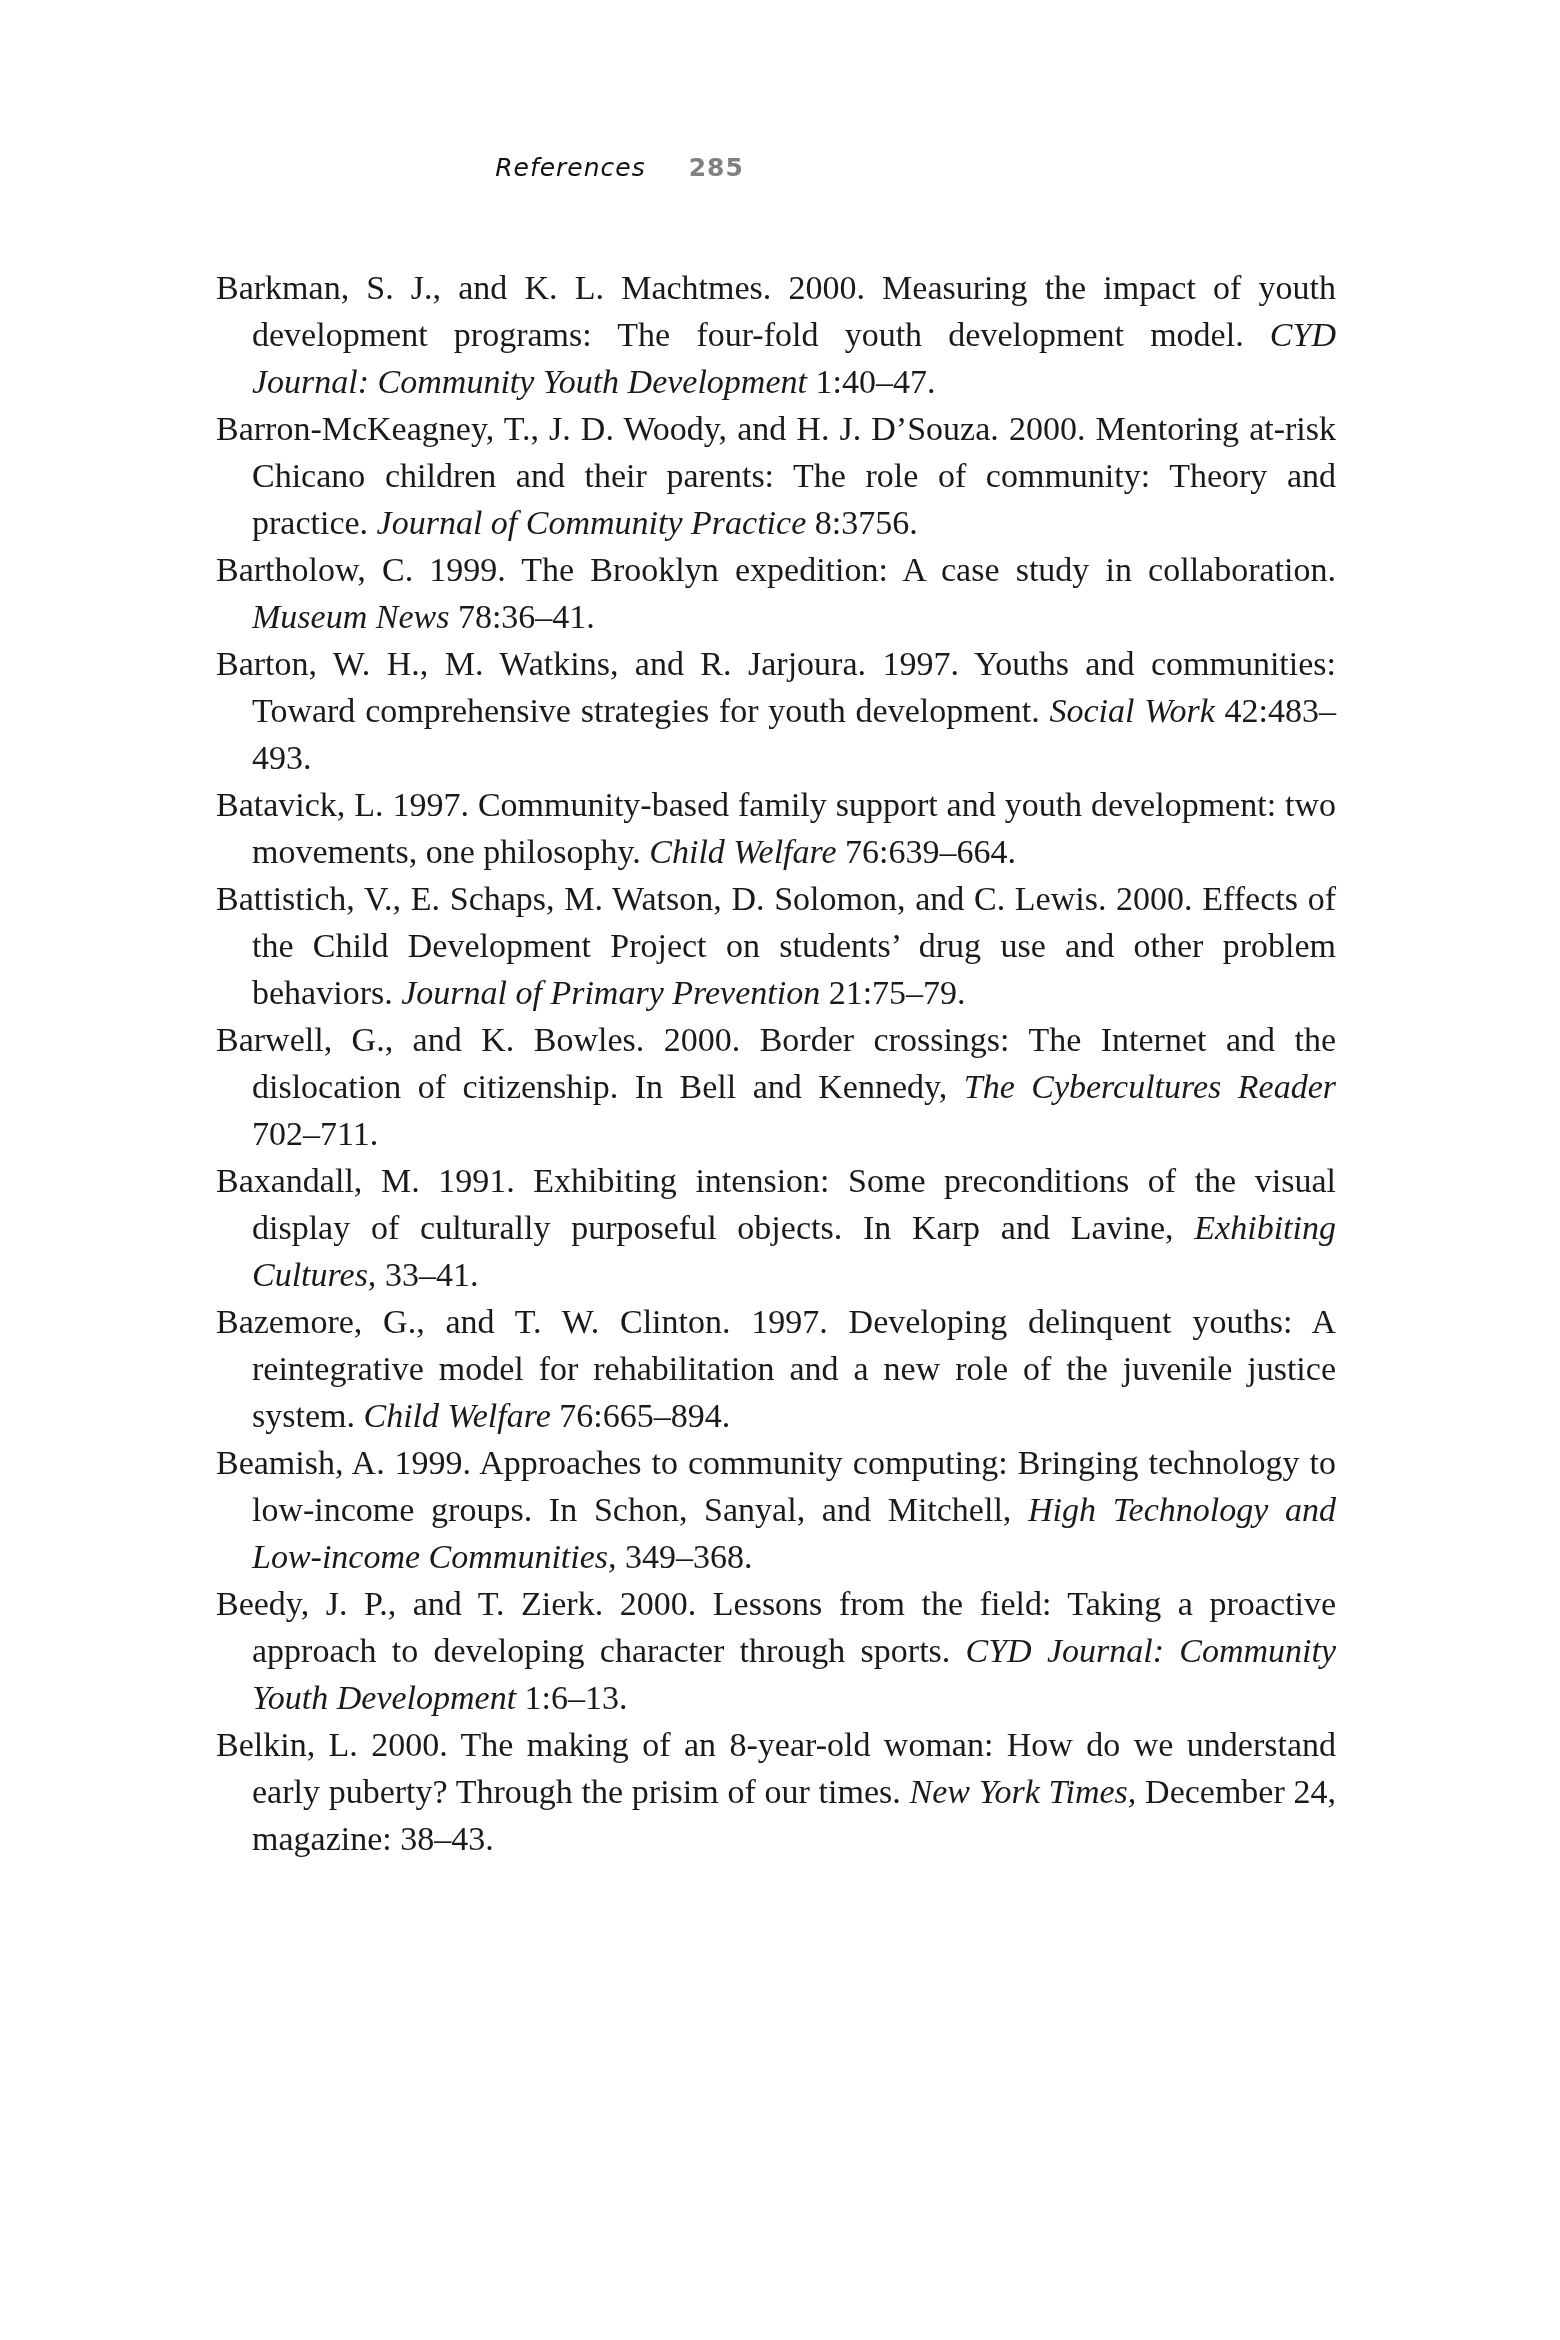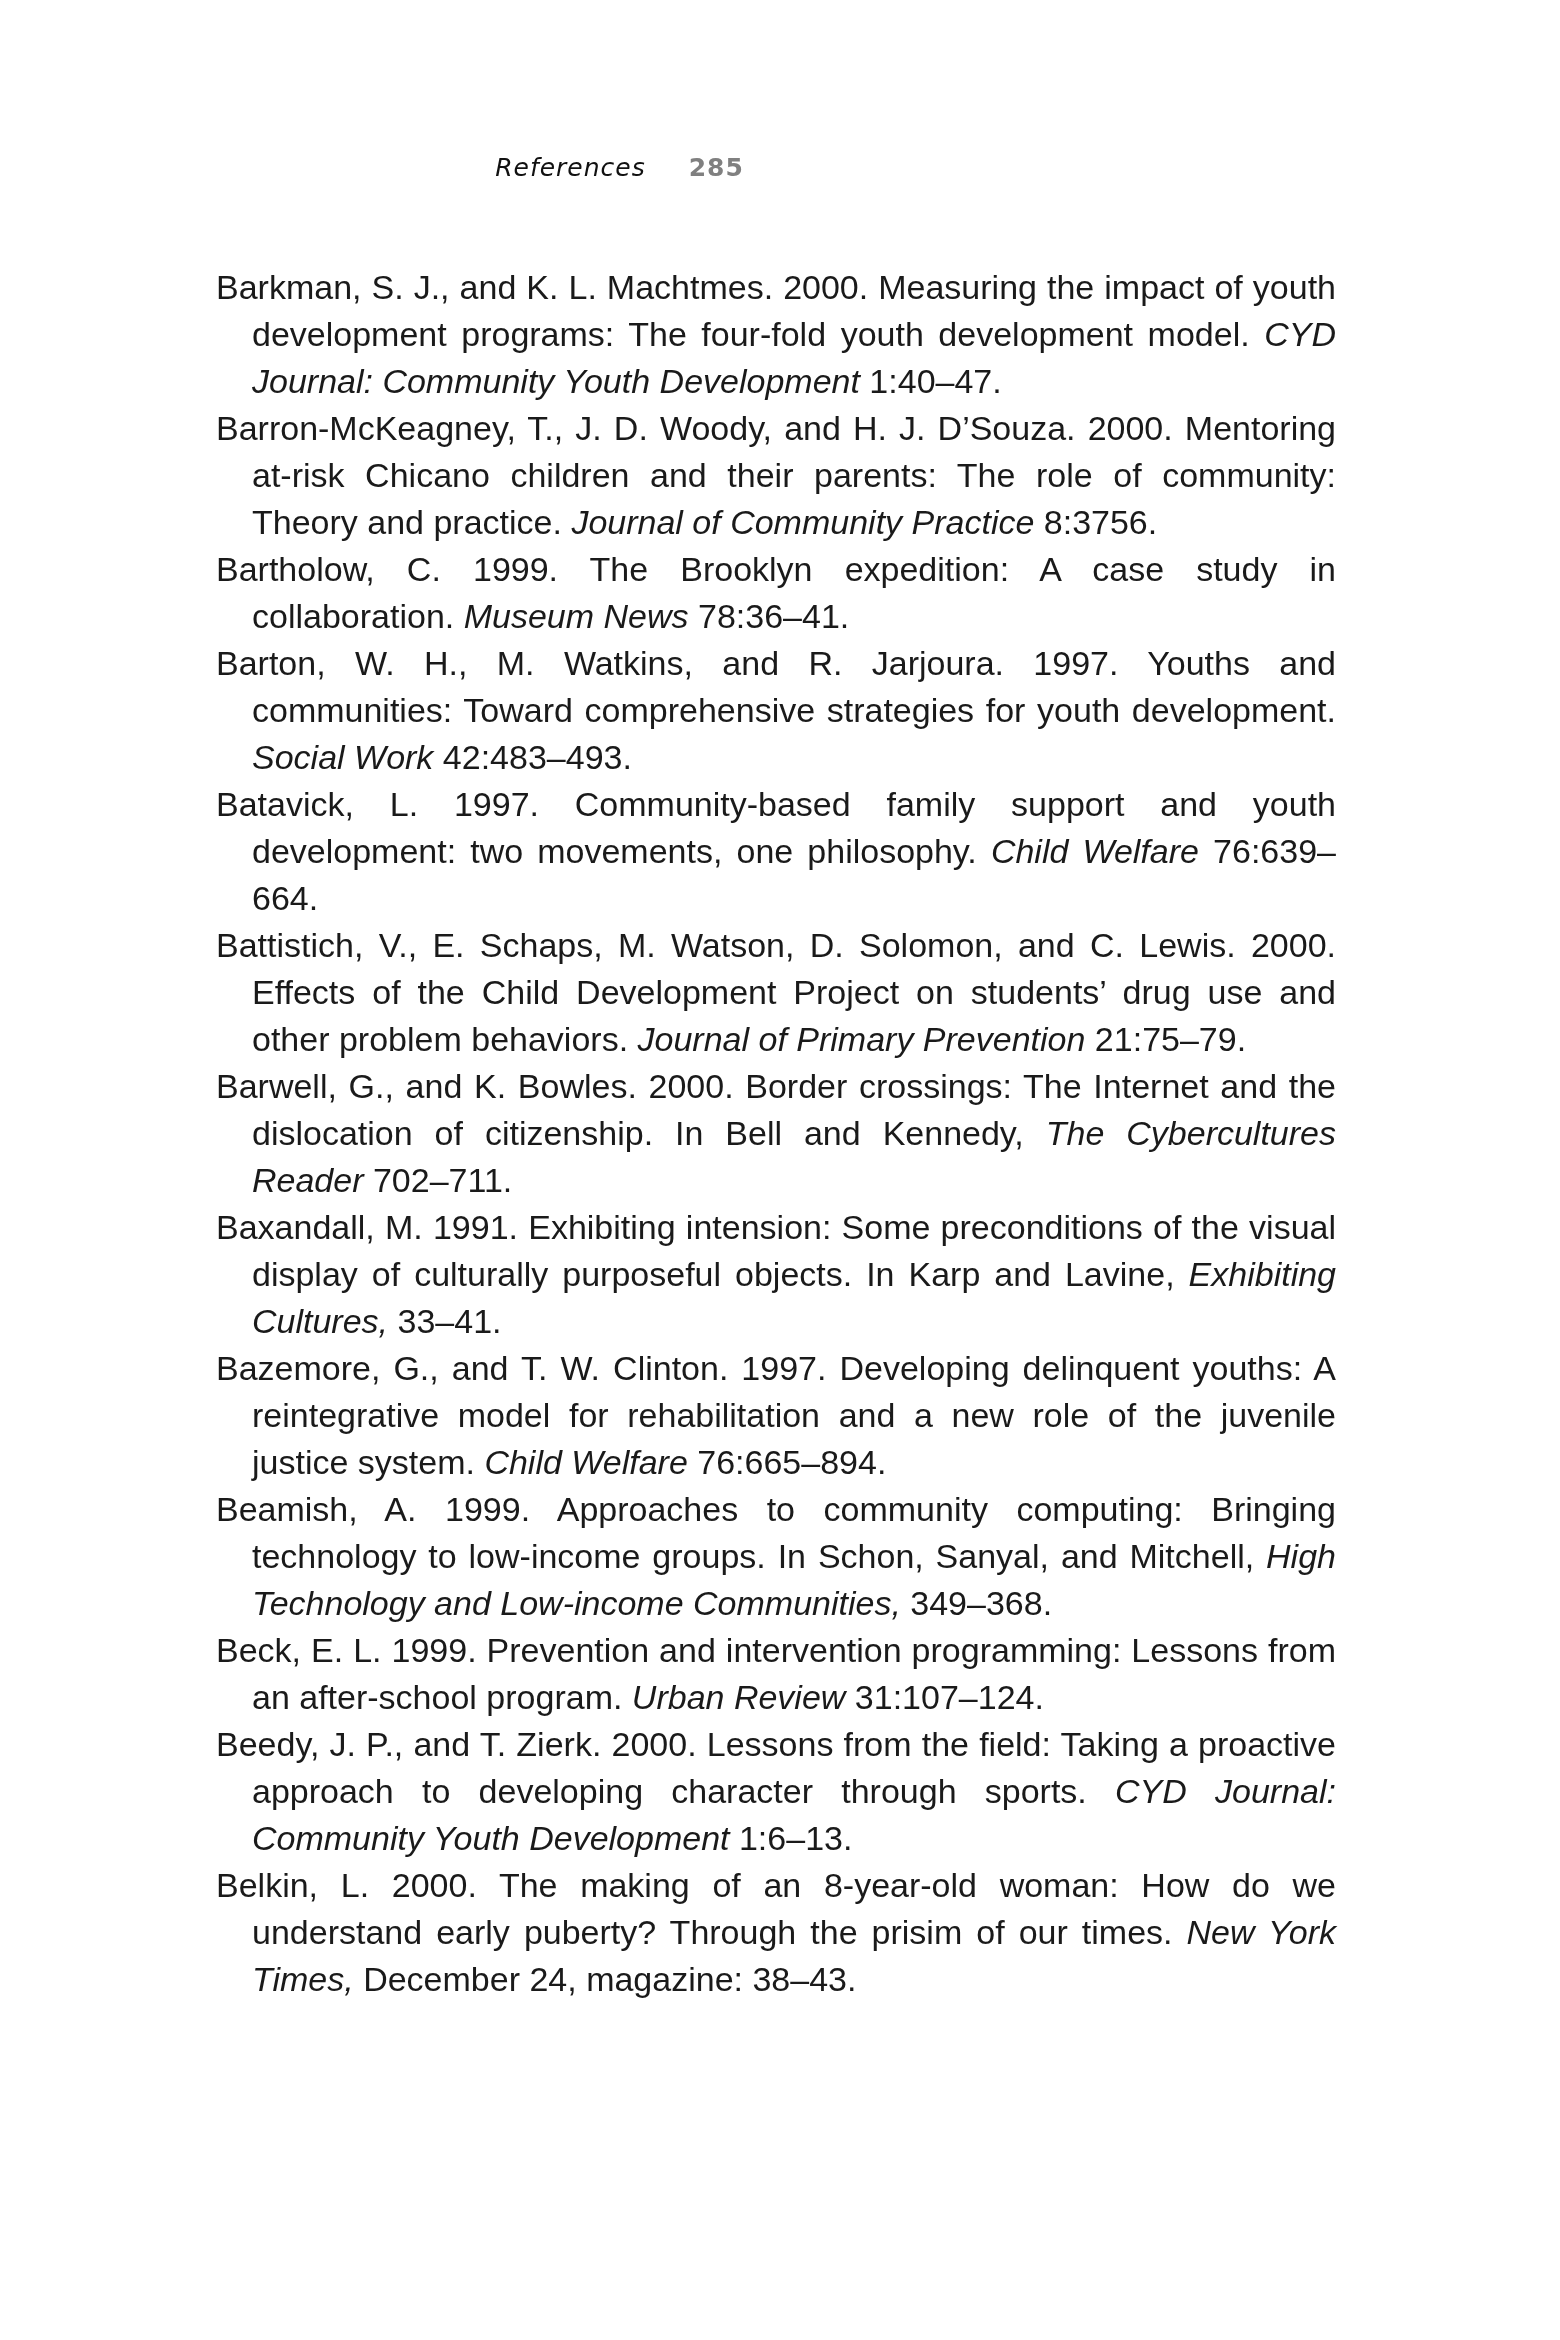--- a/index.html
+++ b/index.html
@@ -6,21 +6,21 @@
     body { width: 1561px; height: 2341px; position: relative; overflow: hidden; }
     .running-head {
       position: absolute; top: 153px; left: 0; width: 1239px;
       text-align: center; font-family: "DejaVu Sans", sans-serif;
       font-size: 25px; letter-spacing: 1px;
     }
     .rh-title { font-style: italic; color: #111; margin-right: 34px; }
     .rh-page { font-weight: bold; color: #808080; }
     .refs {
       position: absolute; top: 264px; left: 216px; width: 1120px;
-      font-family: Liberation Sans, sans-serif;
+      font-family: Liberation Serif, serif;
       font-size: 34px; line-height: 47px; color: #1a1a1a;
     }
     .ref {
       margin: 0; padding-left: 36px; text-indent: -36px;
       text-align: justify;
     }
     .ref i { font-style: italic; }
   </style>
 </head>
 <body>
@@ -34,17 +34,16 @@
     <p class="ref"><span>Barkman, S. J., and K. L. Machtmes. 2000. Measuring the impact of youth development programs: The four-fold youth development model. </span><i>CYD Journal: Community Youth Development</i><span> 1:40–47.</span></p>
     <p class="ref"><span>Barron-McKeagney, T., J. D. Woody, and H. J. D’Souza. 2000. Mentoring at-risk Chicano children and their parents: The role of community: Theory and practice. </span><i>Journal of Community Practice</i><span> 8:3756.</span></p>
     <p class="ref"><span>Bartholow, C. 1999. The Brooklyn expedition: A case study in collaboration. </span><i>Museum News</i><span> 78:36–41.</span></p>
     <p class="ref"><span>Barton, W. H., M. Watkins, and R. Jarjoura. 1997. Youths and communities: Toward comprehensive strategies for youth development. </span><i>Social Work</i><span> 42:483–493.</span></p>
     <p class="ref"><span>Batavick, L. 1997. Community-based family support and youth development: two movements, one philosophy. </span><i>Child Welfare</i><span> 76:639–664.</span></p>
     <p class="ref"><span>Battistich, V., E. Schaps, M. Watson, D. Solomon, and C. Lewis. 2000. Effects of the Child Development Project on students’ drug use and other problem behaviors. </span><i>Journal of Primary Prevention</i><span> 21:75–79.</span></p>
     <p class="ref"><span>Barwell, G., and K. Bowles. 2000. Border crossings: The Internet and the dislocation of citizenship. In Bell and Kennedy, </span><i>The Cybercultures Reader</i><span> 702–711.</span></p>
     <p class="ref"><span>Baxandall, M. 1991. Exhibiting intension: Some preconditions of the visual display of culturally purposeful objects. In Karp and Lavine, </span><i>Exhibiting Cultures,</i><span> 33–41.</span></p>
     <p class="ref"><span>Bazemore, G., and T. W. Clinton. 1997. Developing delinquent youths: A reintegrative model for rehabilitation and a new role of the juvenile justice system. </span><i>Child Welfare</i><span> 76:665–894.</span></p>
     <p class="ref"><span>Beamish, A. 1999. Approaches to community computing: Bringing technology to low-income groups. In Schon, Sanyal, and Mitchell, </span><i>High Technology and Low-income Communities,</i><span> 349–368.</span></p>
-    <p class="ref"><span>Beck, E. L. 1999. Prevention and intervention programming: Lessons from an after-school program. </span><i>Urban Review</i><span> 31:107–124.</span></p>
     <p class="ref"><span>Beedy, J. P., and T. Zierk. 2000. Lessons from the field: Taking a proactive approach to developing character through sports. </span><i>CYD Journal: Community Youth Development</i><span> 1:6–13.</span></p>
     <p class="ref"><span>Belkin, L. 2000. The making of an 8-year-old woman: How do we understand early puberty? Through the prisim of our times. </span><i>New York Times,</i><span> December 24, magazine: 38–43.</span></p>
   </div>
 
 
 </body></html>

